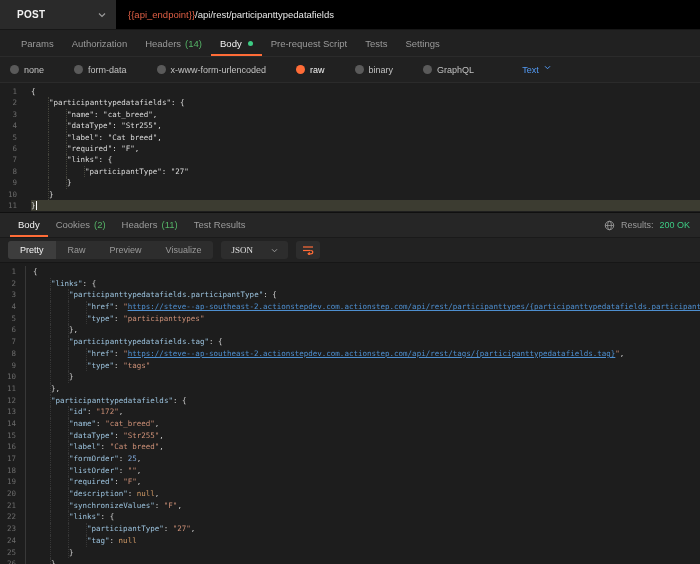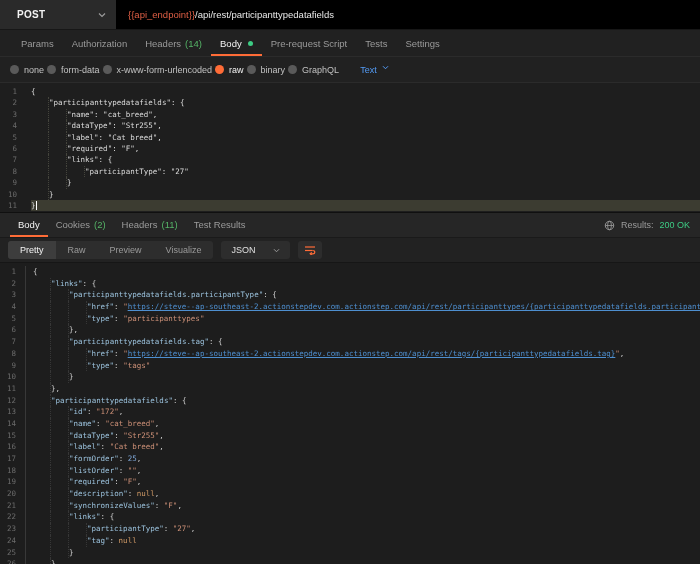--- a/index.html
+++ b/index.html
@@ -23,21 +23,21 @@
   .req-tabs { height:27px; flex:none; background:#212121; display:flex; align-items:stretch;
     padding-left:12px; border-bottom:1px solid #2b2b2b; }
   .tab { display:flex; align-items:center; gap:4px; padding:0 9px; font-size:9.5px; color:#9b9b9b;
     cursor:pointer; border-bottom:2px solid transparent; padding-top:2px; }
   .tab.active { color:#f3f3f3; border-bottom-color:#ff6c37; }
   .tab .count { color:#55b467; }
   .tab .dot { width:5px; height:5px; border-radius:50%; background:#3dcc84; margin-left:2px; }
 
   
   .body-type-bar { height:26px; flex:none; background:#212121; display:flex; align-items:center;
-    padding-left:10px; gap:3px; border-bottom:1px solid #2b2b2b; }
+    padding-left:10px; gap:30px; border-bottom:1px solid #2b2b2b; }
   .radio-item { display:flex; align-items:center; gap:5px; cursor:pointer; }
   .radio-dot { width:9px; height:9px; border-radius:50%; background:#5a5a5a; flex:none; }
   .radio-item.selected .radio-dot { background:#ff6c37; }
   .radio-label { font-size:9px; color:#c2c2c2; }
   .radio-item.selected .radio-label { color:#f3f3f3; }
   .format-select { display:flex; align-items:flex-start; gap:5px; margin-left:18px; cursor:pointer; }
   .format-label { font-size:9px; color:#539bf5; }
 
   
   .editor { background:#1e1e1e; overflow:hidden; font-family:"DejaVu Sans Mono", monospace;
@@ -72,21 +72,21 @@
   .status-label { font-size:9px; color:#9b9b9b; }
   .status-value { font-size:9px; color:#3dcc84; }
 
   
   .view-bar { height:25px; flex:none; background:#222222; display:flex; align-items:center;
     padding-left:8px; gap:8px; border-bottom:1px solid #161616; }
   .segmented { display:flex; background:#2d2d2d; border-radius:3px; overflow:hidden; }
   .seg-btn { padding:4px 12px; font-size:9px; color:#9a9a9a; cursor:pointer; }
   .seg-btn.active { background:#3d3d3d; color:#f3f3f3; }
   .lang-select { display:flex; align-items:center; gap:18px; background:#2d2d2d; border-radius:3px;
-    padding:4px 10px; cursor:pointer; }
+    padding:4px 10px; cursor:pointer;font-family:Liberation Serif, serif; }
   .lang-label { font-size:9px; color:#e0e0e0; }
   .icon-btn { width:24px; height:18px; background:#2d2d2d; border-radius:3px; display:flex;
     align-items:center; justify-content:center; cursor:pointer; }
 </style>
 </head>
 <body>
 
 <div class="app">
 
   <div class="url-bar">

